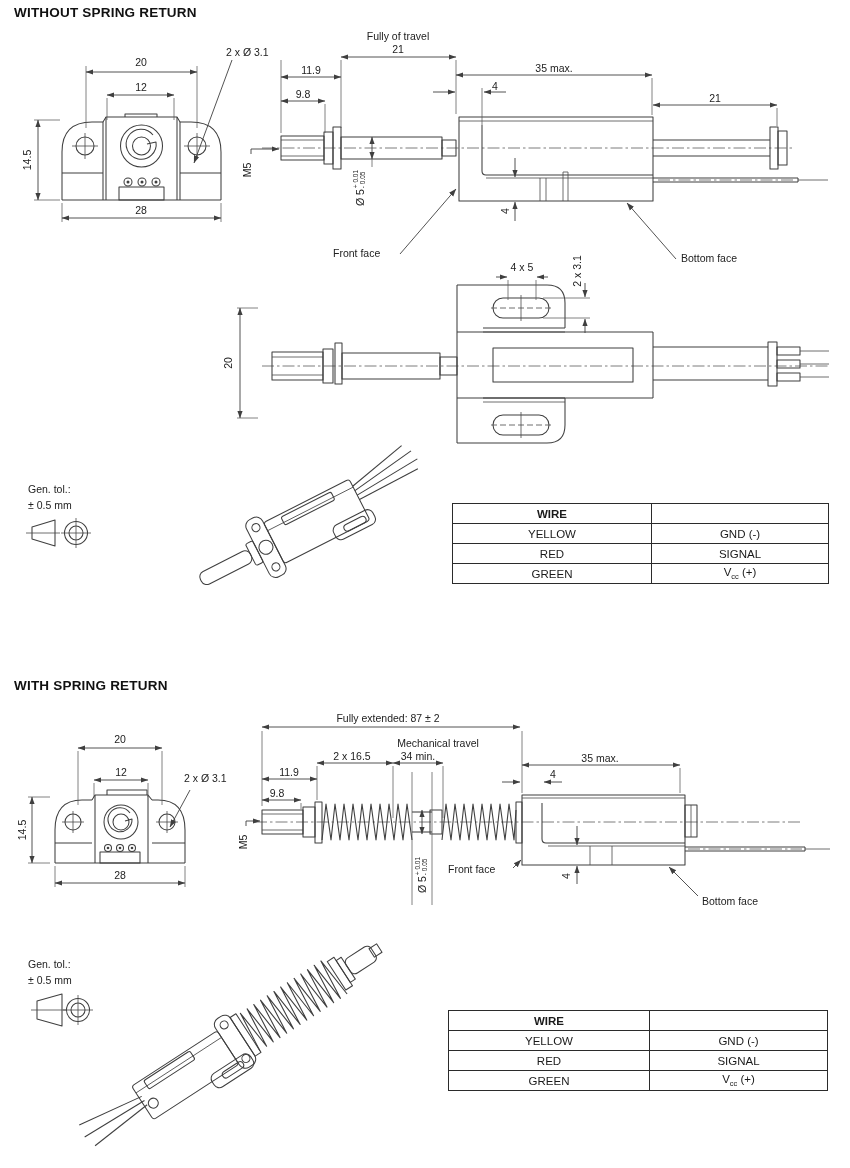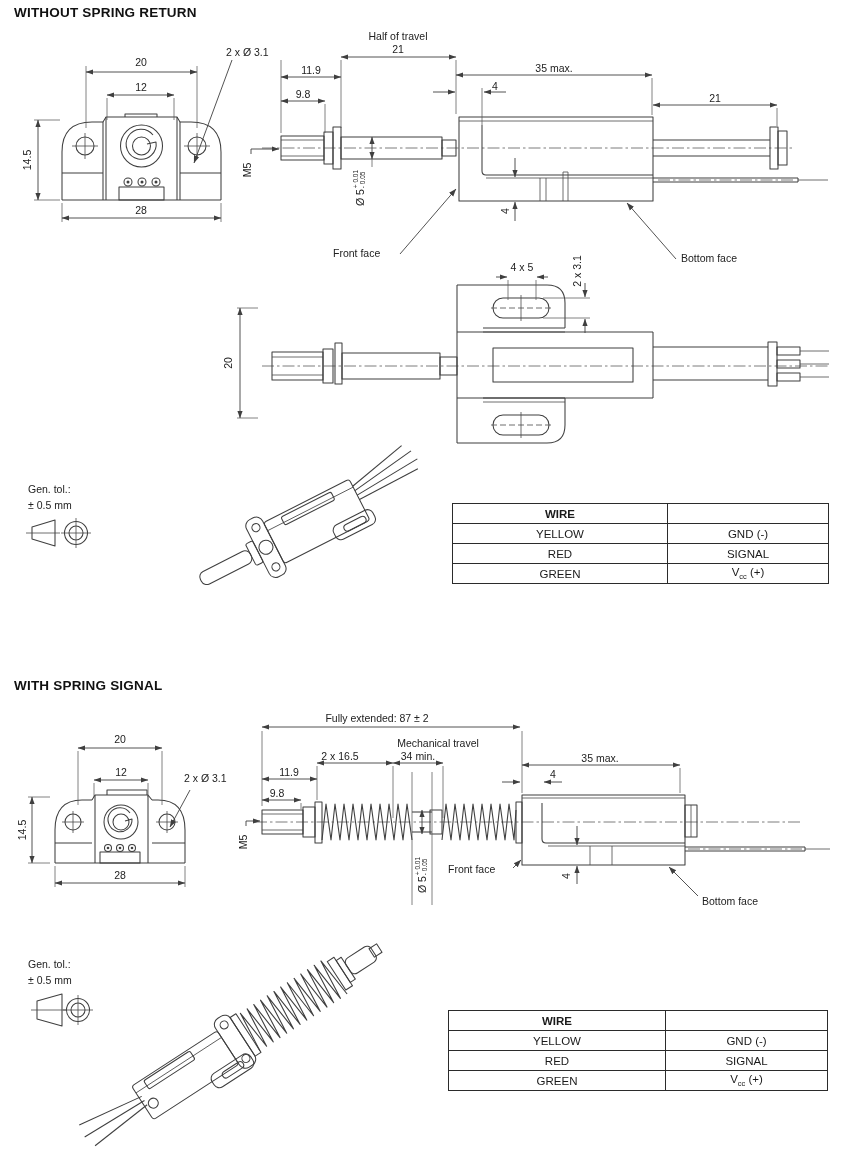--- a/index.html
+++ b/index.html
@@ -8,21 +8,21 @@
   .title{position:absolute;font-weight:bold;font-size:13.5px;letter-spacing:.2px;color:#111;white-space:nowrap;}
   .lbl{position:absolute;font-size:10.5px;color:#222;white-space:nowrap;line-height:1.2;}
   .ctr{transform:translateX(-50%);}
   .rot{transform:translate(-50%,-50%) rotate(-90deg);}
   .tolwrap{display:inline-flex;align-items:center;gap:1px;}
   .tolstack{display:inline-flex;flex-direction:column;font-size:6.5px;line-height:1.05;font-style:normal;}
   .tolstack i{font-style:normal;}
   .linework{position:absolute;left:0;top:0;}
   .wiretable{position:absolute;border-collapse:collapse;table-layout:fixed;background:#fff;}
   .wiretable th,.wiretable td{border:1.4px solid #2b2b2b;text-align:center;font-size:11.5px;
-      height:19px;padding:0 12px;color:#1a1a1a;font-family:"Liberation Sans",sans-serif;}
+      height:19px;padding:0 4px;color:#1a1a1a;font-family:"Liberation Sans",sans-serif;}
   .wiretable th{font-weight:bold;}
   .wiretable sub{font-size:7.5px;}
   svg .o{stroke:#3f3f3f;stroke-width:1.05;fill:none;stroke-linejoin:round;}
   svg .th{stroke:#4a4a4a;stroke-width:.8;fill:none;}
   svg .d{stroke:#3f3f3f;stroke-width:.9;fill:none;}
   svg .e{stroke:#5a5a5a;stroke-width:.75;fill:none;}
   svg .cl{stroke:#5a5a5a;stroke-width:.8;fill:none;stroke-dasharray:12 3 2.5 3;}
   svg .sp{stroke:#3f3f3f;stroke-width:1.1;fill:none;stroke-linejoin:round;}
   svg .dot{fill:#3f3f3f;stroke:none;}
 </style>
@@ -328,21 +328,21 @@
 </svg>
 
 <div class="title" style="left:14px;top:5px">WITHOUT SPRING RETURN</div>
 
 <div class="lbl ctr" style="left:141px;top:56px">20</div>
 <div class="lbl ctr" style="left:141px;top:81px">12</div>
 <div class="lbl rot" style="left:27px;top:160px">14.5</div>
 <div class="lbl ctr" style="left:141px;top:204px">28</div>
 <div class="lbl" style="left:226px;top:46px">2 x Ø 3.1</div>
 
-<div class="lbl ctr" style="left:398px;top:30px">Half of travel</div>
+<div class="lbl ctr" style="left:398px;top:30px">Fully of travel</div>
 <div class="lbl ctr" style="left:398px;top:43px">21</div>
 <div class="lbl ctr" style="left:311px;top:64px">11.9</div>
 <div class="lbl ctr" style="left:303px;top:88px">9.8</div>
 <div class="lbl rot" style="left:247px;top:170px">M5</div>
 <div class="lbl rot" style="left:360px;top:188px">
   <span class="tolwrap">
         <span>Ø 5</span>
         <span class="tolstack">
           <i>+ 0.01</i>
           <i>- 0.05</i>
@@ -377,32 +377,32 @@
     <td>RED</td>
     <td>SIGNAL</td>
   </tr>
   <tr>
     <td>GREEN</td>
     <td><span>V</span><sub>cc</sub><span> (+)</span></td>
   </tr>
 </tbody>
     </table>
 
-<div class="title" style="left:14px;top:678px">WITH SPRING SIGNAL</div>
+<div class="title" style="left:14px;top:678px">WITH SPRING RETURN</div>
 
 <div class="lbl ctr" style="left:120px;top:733px">20</div>
 <div class="lbl ctr" style="left:121px;top:766px">12</div>
 <div class="lbl rot" style="left:22px;top:830px">14.5</div>
 <div class="lbl ctr" style="left:120px;top:869px">28</div>
 <div class="lbl" style="left:184px;top:772px">2 x Ø 3.1</div>
 
-<div class="lbl ctr" style="left:377px;top:712px">Fully extended: 87 ± 2</div>
+<div class="lbl ctr" style="left:388px;top:712px">Fully extended: 87 ± 2</div>
 <div class="lbl ctr" style="left:438px;top:737px">Mechanical travel</div>
 <div class="lbl ctr" style="left:418px;top:750px">34 min.</div>
-<div class="lbl ctr" style="left:340px;top:750px">2 x 16.5</div>
+<div class="lbl ctr" style="left:352px;top:750px">2 x 16.5</div>
 <div class="lbl ctr" style="left:289px;top:766px">11.9</div>
 <div class="lbl ctr" style="left:277px;top:787px">9.8</div>
 <div class="lbl rot" style="left:243px;top:842px">M5</div>
 <div class="lbl rot" style="left:422px;top:875px">
   <span class="tolwrap">
         <span>Ø 5</span>
         <span class="tolstack">
           <i>+ 0.01</i>
           <i>- 0.05</i>
         </span>

